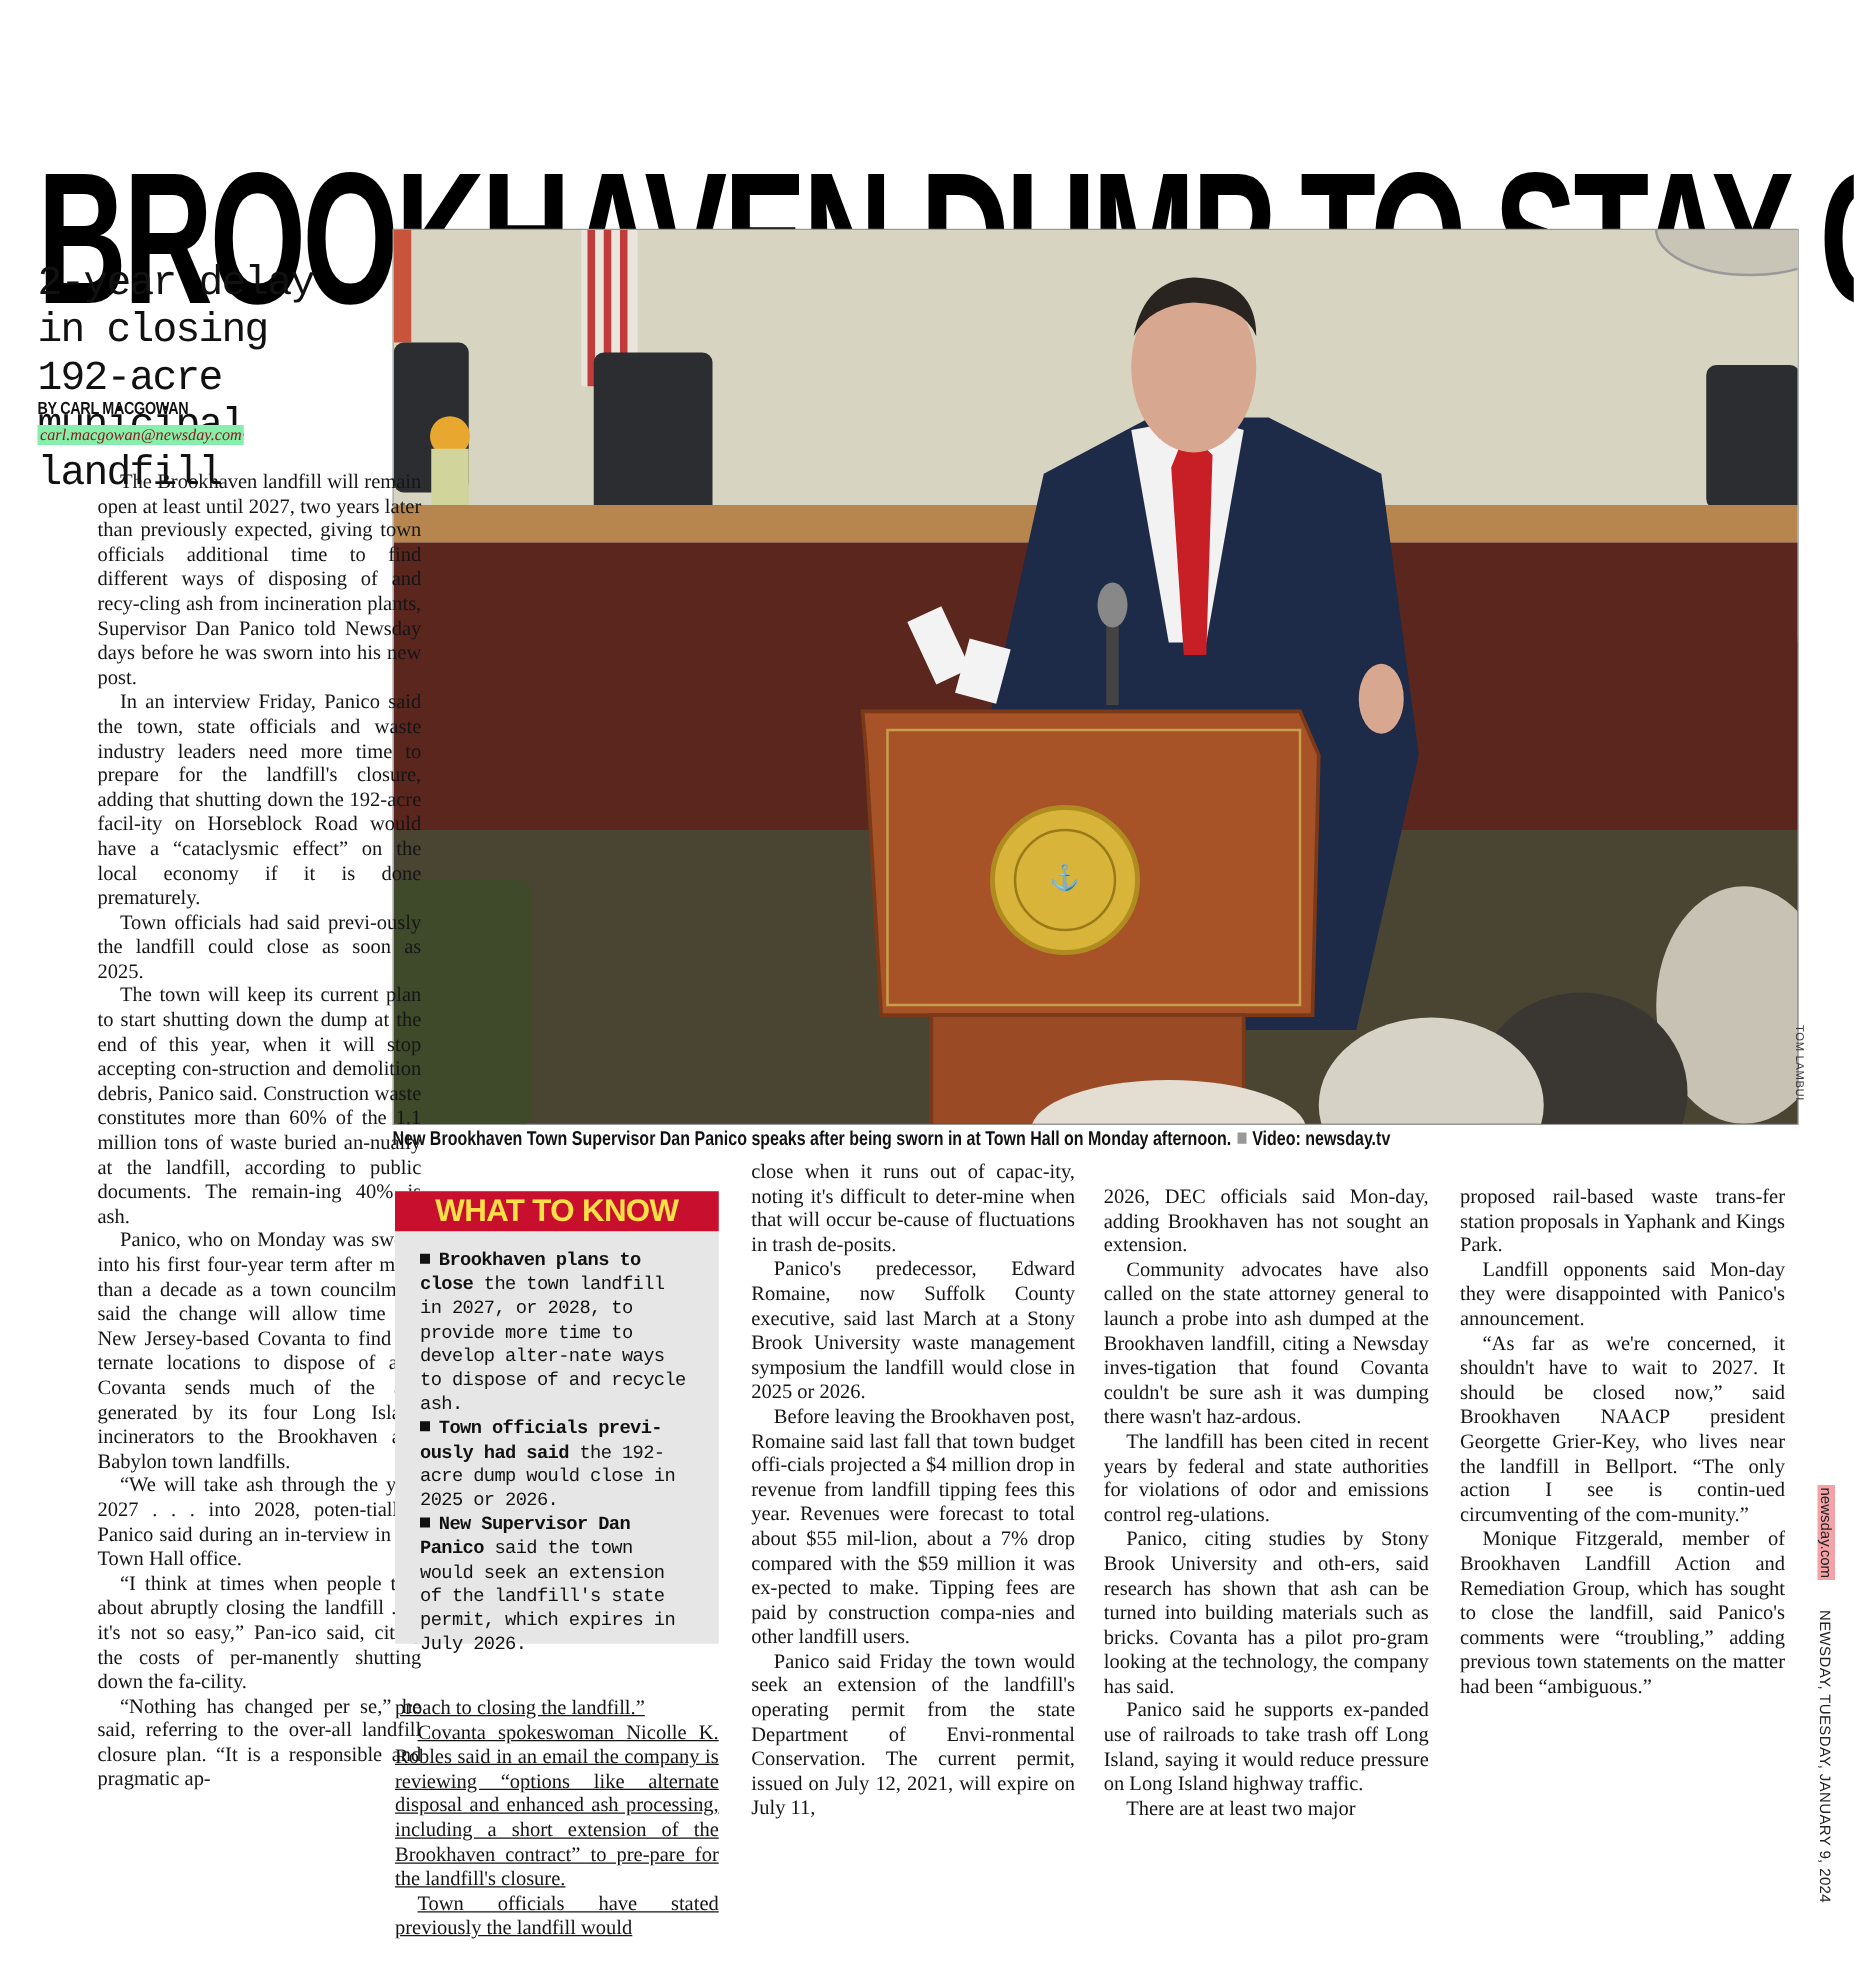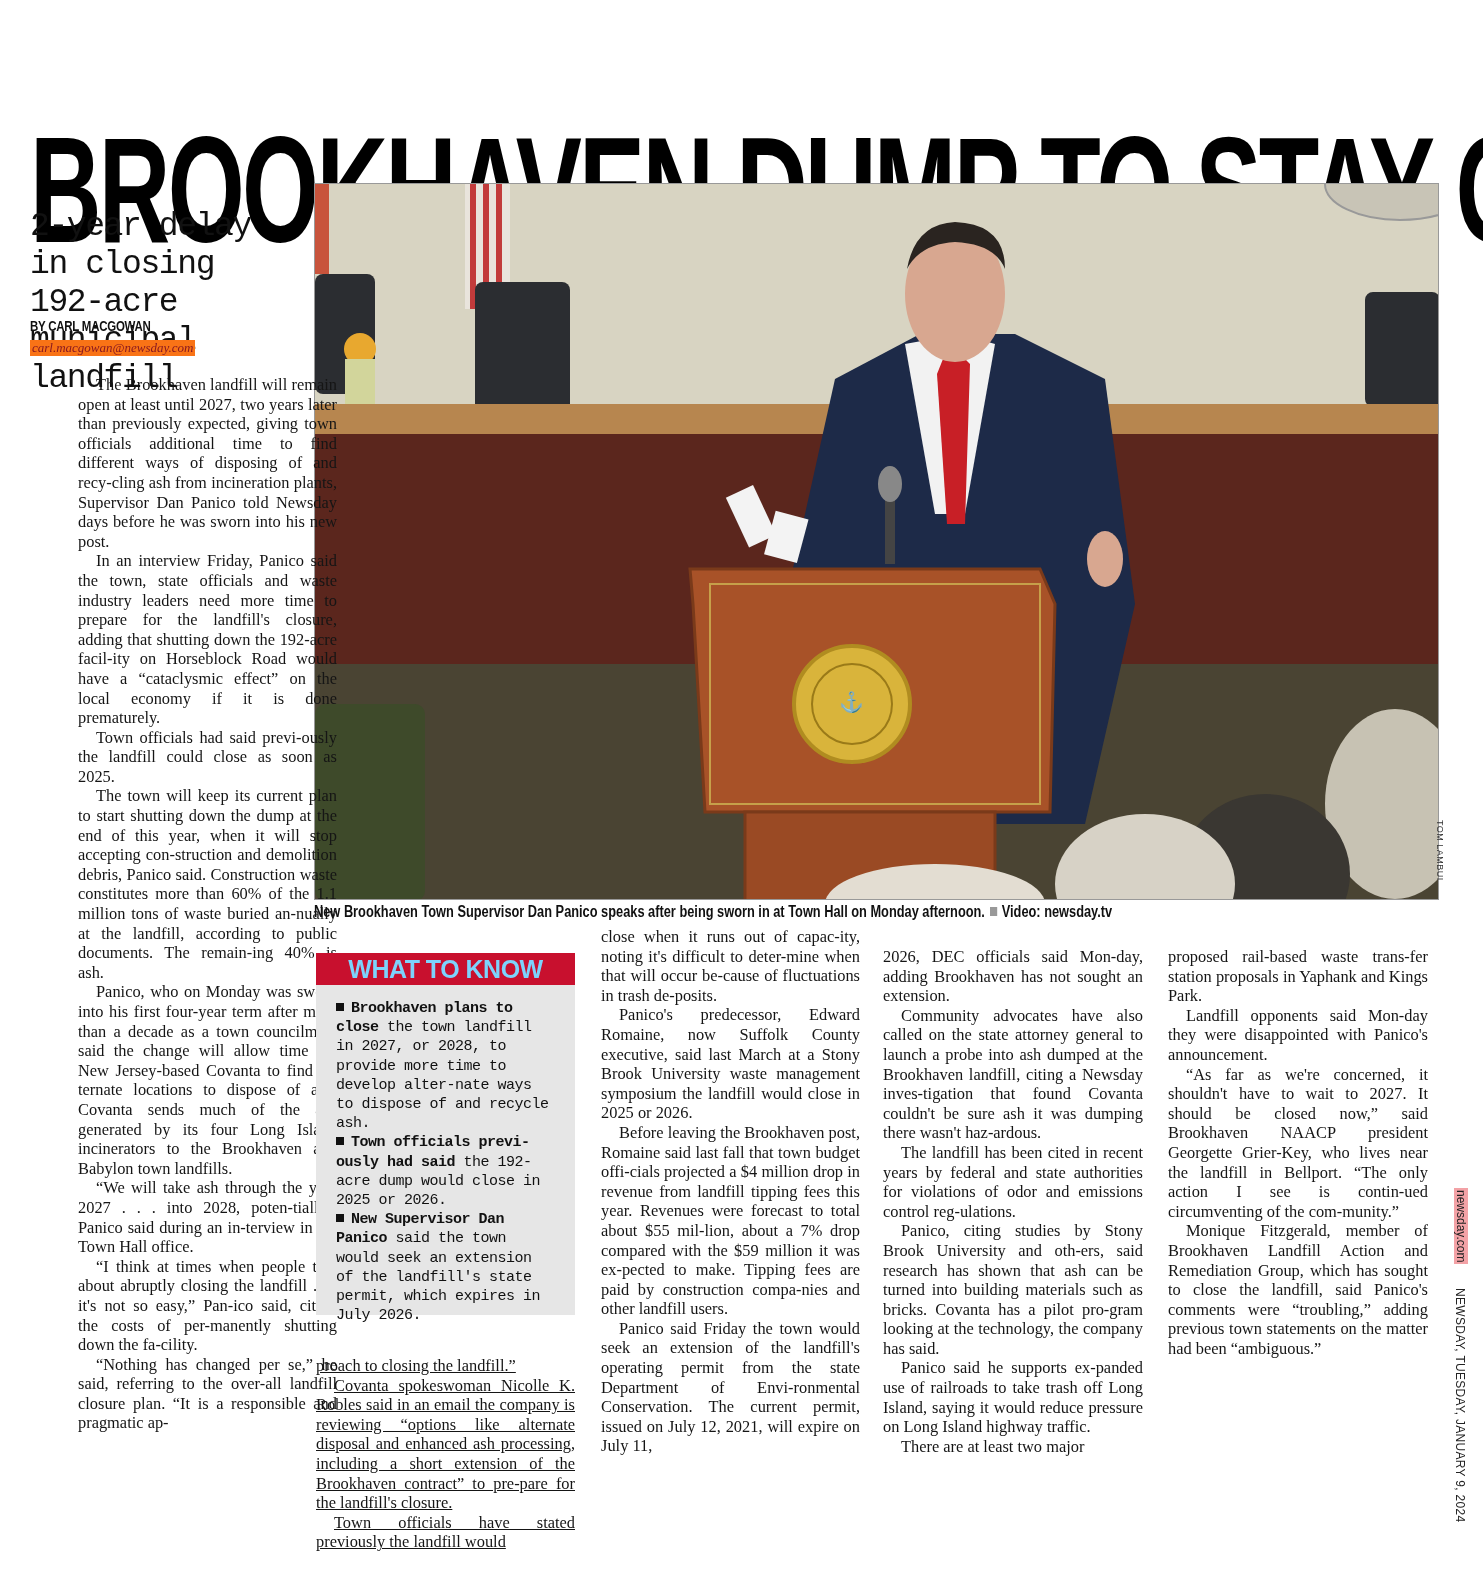--- a/index.html
+++ b/index.html
@@ -16,21 +16,21 @@
     letter-spacing: -1.4px; color: #111; margin-top: 28px;
   }
   .byline {
     position: absolute; left: 30px; top: 318px;
     font-family: "Liberation Sans", sans-serif; font-weight: bold; font-size: 14px;
     transform: scaleX(0.82); transform-origin: left top; letter-spacing: -0.3px;
   }
   .email {
     position: absolute; left: 30px; top: 340px;
     font-family: "Liberation Serif", serif; font-style: italic; font-size: 13px;
-    background: #f97316; color: #8a1a20; padding: 0 2px;
+    background: #86efac; color: #8a1a20; padding: 0 2px;
   }
   .col {
     position: absolute; font-family: "Liberation Serif", serif; font-size: 16.4px;
     line-height: 19.6px; text-align: justify; hyphens: manual; color: #151515;
   }
   .col p { margin: 0; text-indent: 18px; }
   .col p.noindent { text-indent: 0; }
   .photo {
     position: absolute; left: 314px; top: 183px; width: 1125px; height: 717px;
     overflow: hidden; border: 1px solid #999; box-sizing: border-box;
@@ -45,21 +45,21 @@
     position: absolute; left: 314px; top: 903px; width: 1125px;
     font-family: "Liberation Sans", sans-serif; font-weight: bold; font-size: 16px;
     transform: scaleX(0.8); transform-origin: left top; white-space: nowrap; color: #111;
   }
   .caption .sq { display: inline-block; width: 9px; height: 9px; background: #999; margin: 0 6px 1px 6px; }
   .wtk {
     position: absolute; left: 316px; top: 953px; width: 259px; height: 362px;
     background: #e6e6e6;
   }
   .wtk-head {
-    background: #c8102e; color: #7dd3fc; font-family: "Liberation Sans", sans-serif;
+    background: #c8102e; color: #fde047; font-family: "Liberation Sans", sans-serif;
     font-weight: 900; font-size: 25px; height: 32px; line-height: 33px; text-align: center;
     letter-spacing: -0.5px;
   }
   .wtk-body {
     padding: 14px 20px 0 20px; font-family: "Liberation Sans", sans-serif;
     font-size: 15px; line-height: 19.2px; letter-spacing: -0.5px; color: #111;
   }
   .wtk-body p { margin: 0; font-family: Liberation Mono, monospace; }
   .wtk-body .sq { display: inline-block; width: 8px; height: 8px; background: #111; margin-right: 7px; margin-bottom: 1px; }
   .vert {

